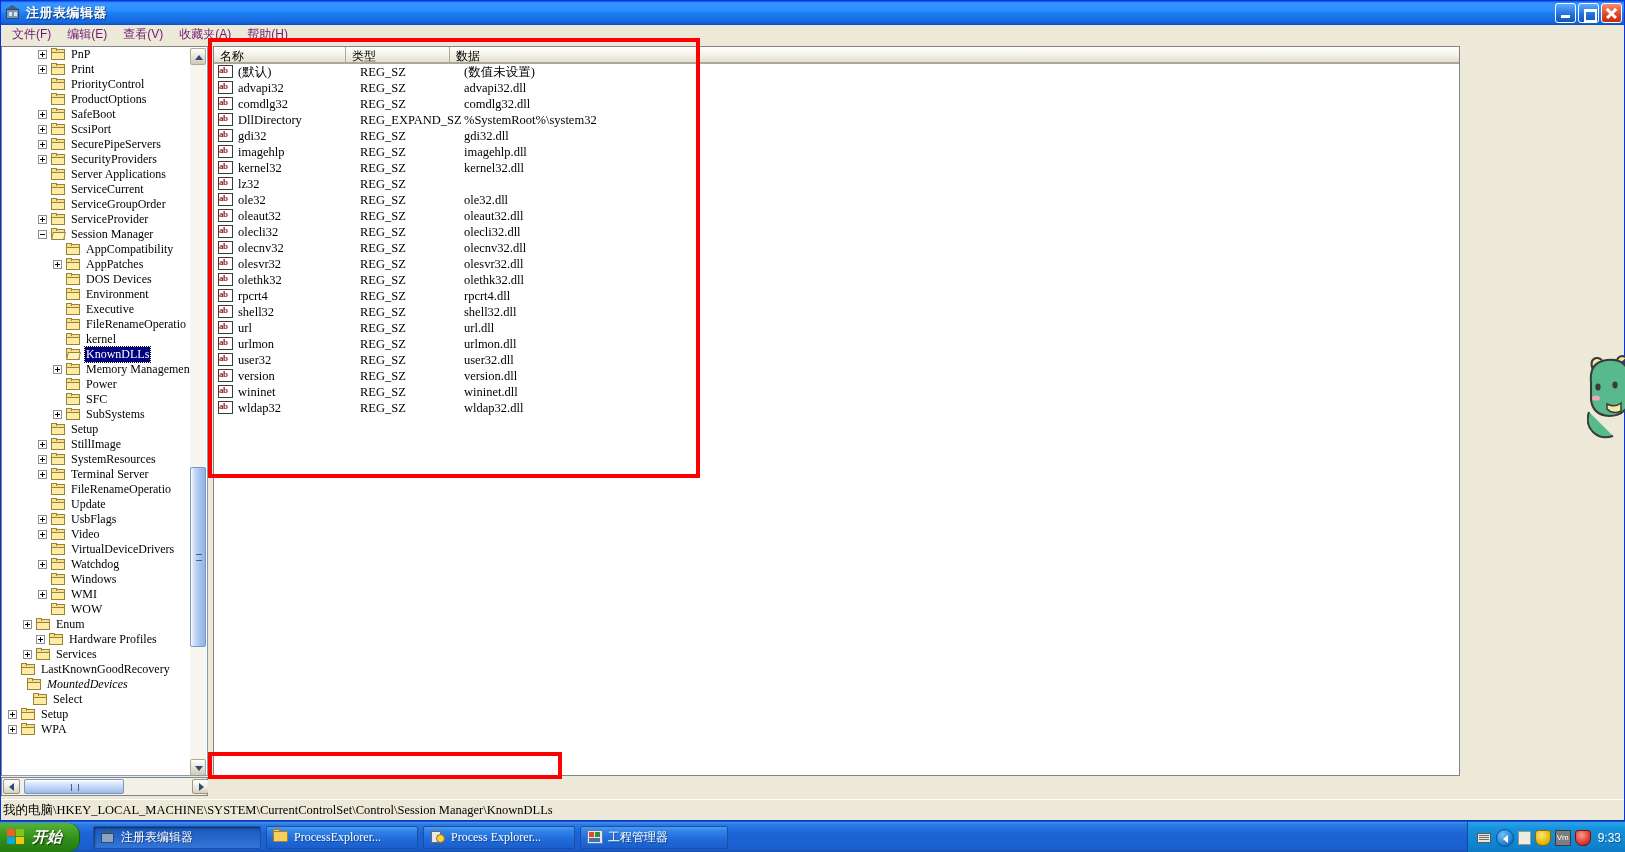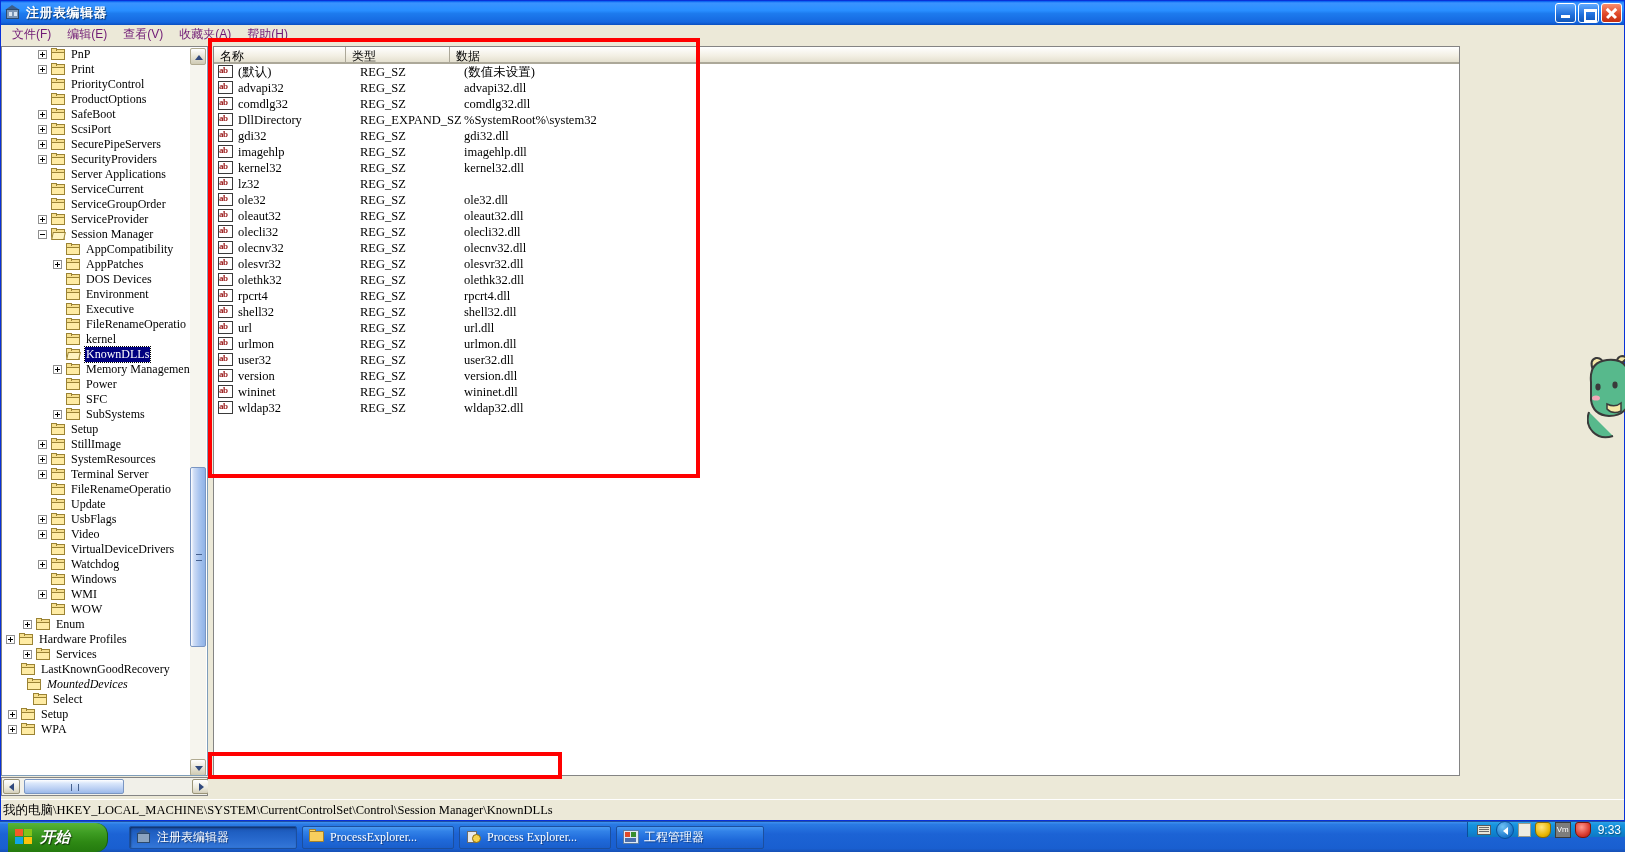--- a/index.html
+++ b/index.html
@@ -314,21 +314,21 @@
   #mascot { position:absolute; right:0px; top:348px; width:38px; height:92px; }
 
   
   #taskbar {
     position:absolute; left:0; top:821px; width:1625px; height:31px;
     background: linear-gradient(to bottom,#3f92f0 0%,#2a7ae4 8%,#1c63d5 40%,#195fd0 88%,#1550b5 100%);
     border-top:1px solid #1f4fa8;
     display:flex; align-items:center;
   }
   #start-button {
-    width: 100px; height: 29px; margin:8px;
+    width: 80px; height: 29px; margin:0;
     background: linear-gradient(to bottom,#58b338 0%,#3d9c22 35%,#2e8914 65%,#247a0e 100%);
     border-right: 1px solid #1b5e0a;
     border-top-right-radius: 12px; border-bottom-right-radius: 12px;
     display:flex; align-items:center; cursor:default;
   }
   #start-flag { width:19px;height:17px;margin-left:7px;margin-right:6px;position:relative;flex:none; }
   .sf { position:absolute; width:8px; height:7px; }
   .sf.a { left:0;top:0;background:#f35b28; }
   .sf.b { left:9px;top:0;background:#83c41a; }
   .sf.c { left:0;top:8px;background:#10a6e6; }
@@ -360,21 +360,21 @@
   .tbicon.folder .fb { position:absolute;left:0;top:2px;width:15px;height:11px;background:#f7cf5e;border:1px solid #a6812a;border-radius:1px;}
   .tbicon.folder .ft { position:absolute;left:0;top:0px;width:7px;height:3px;background:#f7cf5e;border:1px solid #a6812a;border-bottom:none;}
   .tbicon.procexp .pe1{ position:absolute;left:1px;top:2px;width:10px;height:12px;background:#e8e8e8;border:1px solid #6b6b6b;}
   .tbicon.procexp .pe2{ position:absolute;left:6px;top:5px;width:9px;height:9px;background:#f6d34b;border:1px solid #8a6a10;border-radius:50%;}
   .tbicon.engmgr .em1{ position:absolute;left:0;top:1px;width:16px;height:14px;background:#dfe9f5;border:1px solid #5a7ba5;}
   .tbicon.engmgr .em2{ position:absolute;left:2px;top:3px;width:5px;height:5px;background:#e04a2a;}
   .tbicon.engmgr .em3{ position:absolute;left:8px;top:3px;width:5px;height:5px;background:#3a8f2f;}
   .tbicon.engmgr .em4{ position:absolute;left:2px;top:9px;width:11px;height:4px;background:#4a6fae;}
 
   #tray {
-    position:absolute; right:0; top:0; height:15px;
+    position:absolute; right:0; top:0; height:31px;
     display:flex; align-items:center;
     background: linear-gradient(to bottom,#2da3e8 0%,#1693de 20%,#0f86d2 65%,#0e78c4 100%);
     border-left:1px solid #0a4f9a;
     padding-left:6px; padding-right:4px;
   }
   .tray-icon { width:16px;height:16px;margin:0 2px;position:relative;flex:none; }
   .tray-icon.show-desktop .sd1{position:absolute;left:1px;top:3px;width:14px;height:10px;background:#e8e6d8;border:1px solid #5b5b5b;}
   .tray-icon.show-desktop .sd2{position:absolute;left:3px;top:5px;width:10px;height:1px;background:#6b6b6b;box-shadow:0 2px 0 #6b6b6b,0 4px 0 #6b6b6b;}
   .tray-icon.chevron {
     width:18px;height:18px;border-radius:50%;
@@ -775,21 +775,21 @@
           </div>
           <div class="tnode" style="padding-left: 21px;">
             <span class="expander plus"></span>
             <span class="folder">
               <span class="f-back"></span>
               <span class="f-tab"></span>
               <span class="f-front"></span>
             </span>
             <span class="lbl">Enum</span>
           </div>
-          <div class="tnode" style="padding-left: 4px;">
+          <div class="tnode" style="padding-left: 34px;">
             <span class="expander plus"></span>
             <span class="folder">
               <span class="f-back"></span>
               <span class="f-tab"></span>
               <span class="f-front"></span>
             </span>
             <span class="lbl">Hardware Profiles</span>
           </div>
           <div class="tnode" style="padding-left: 21px;">
             <span class="expander plus"></span>

